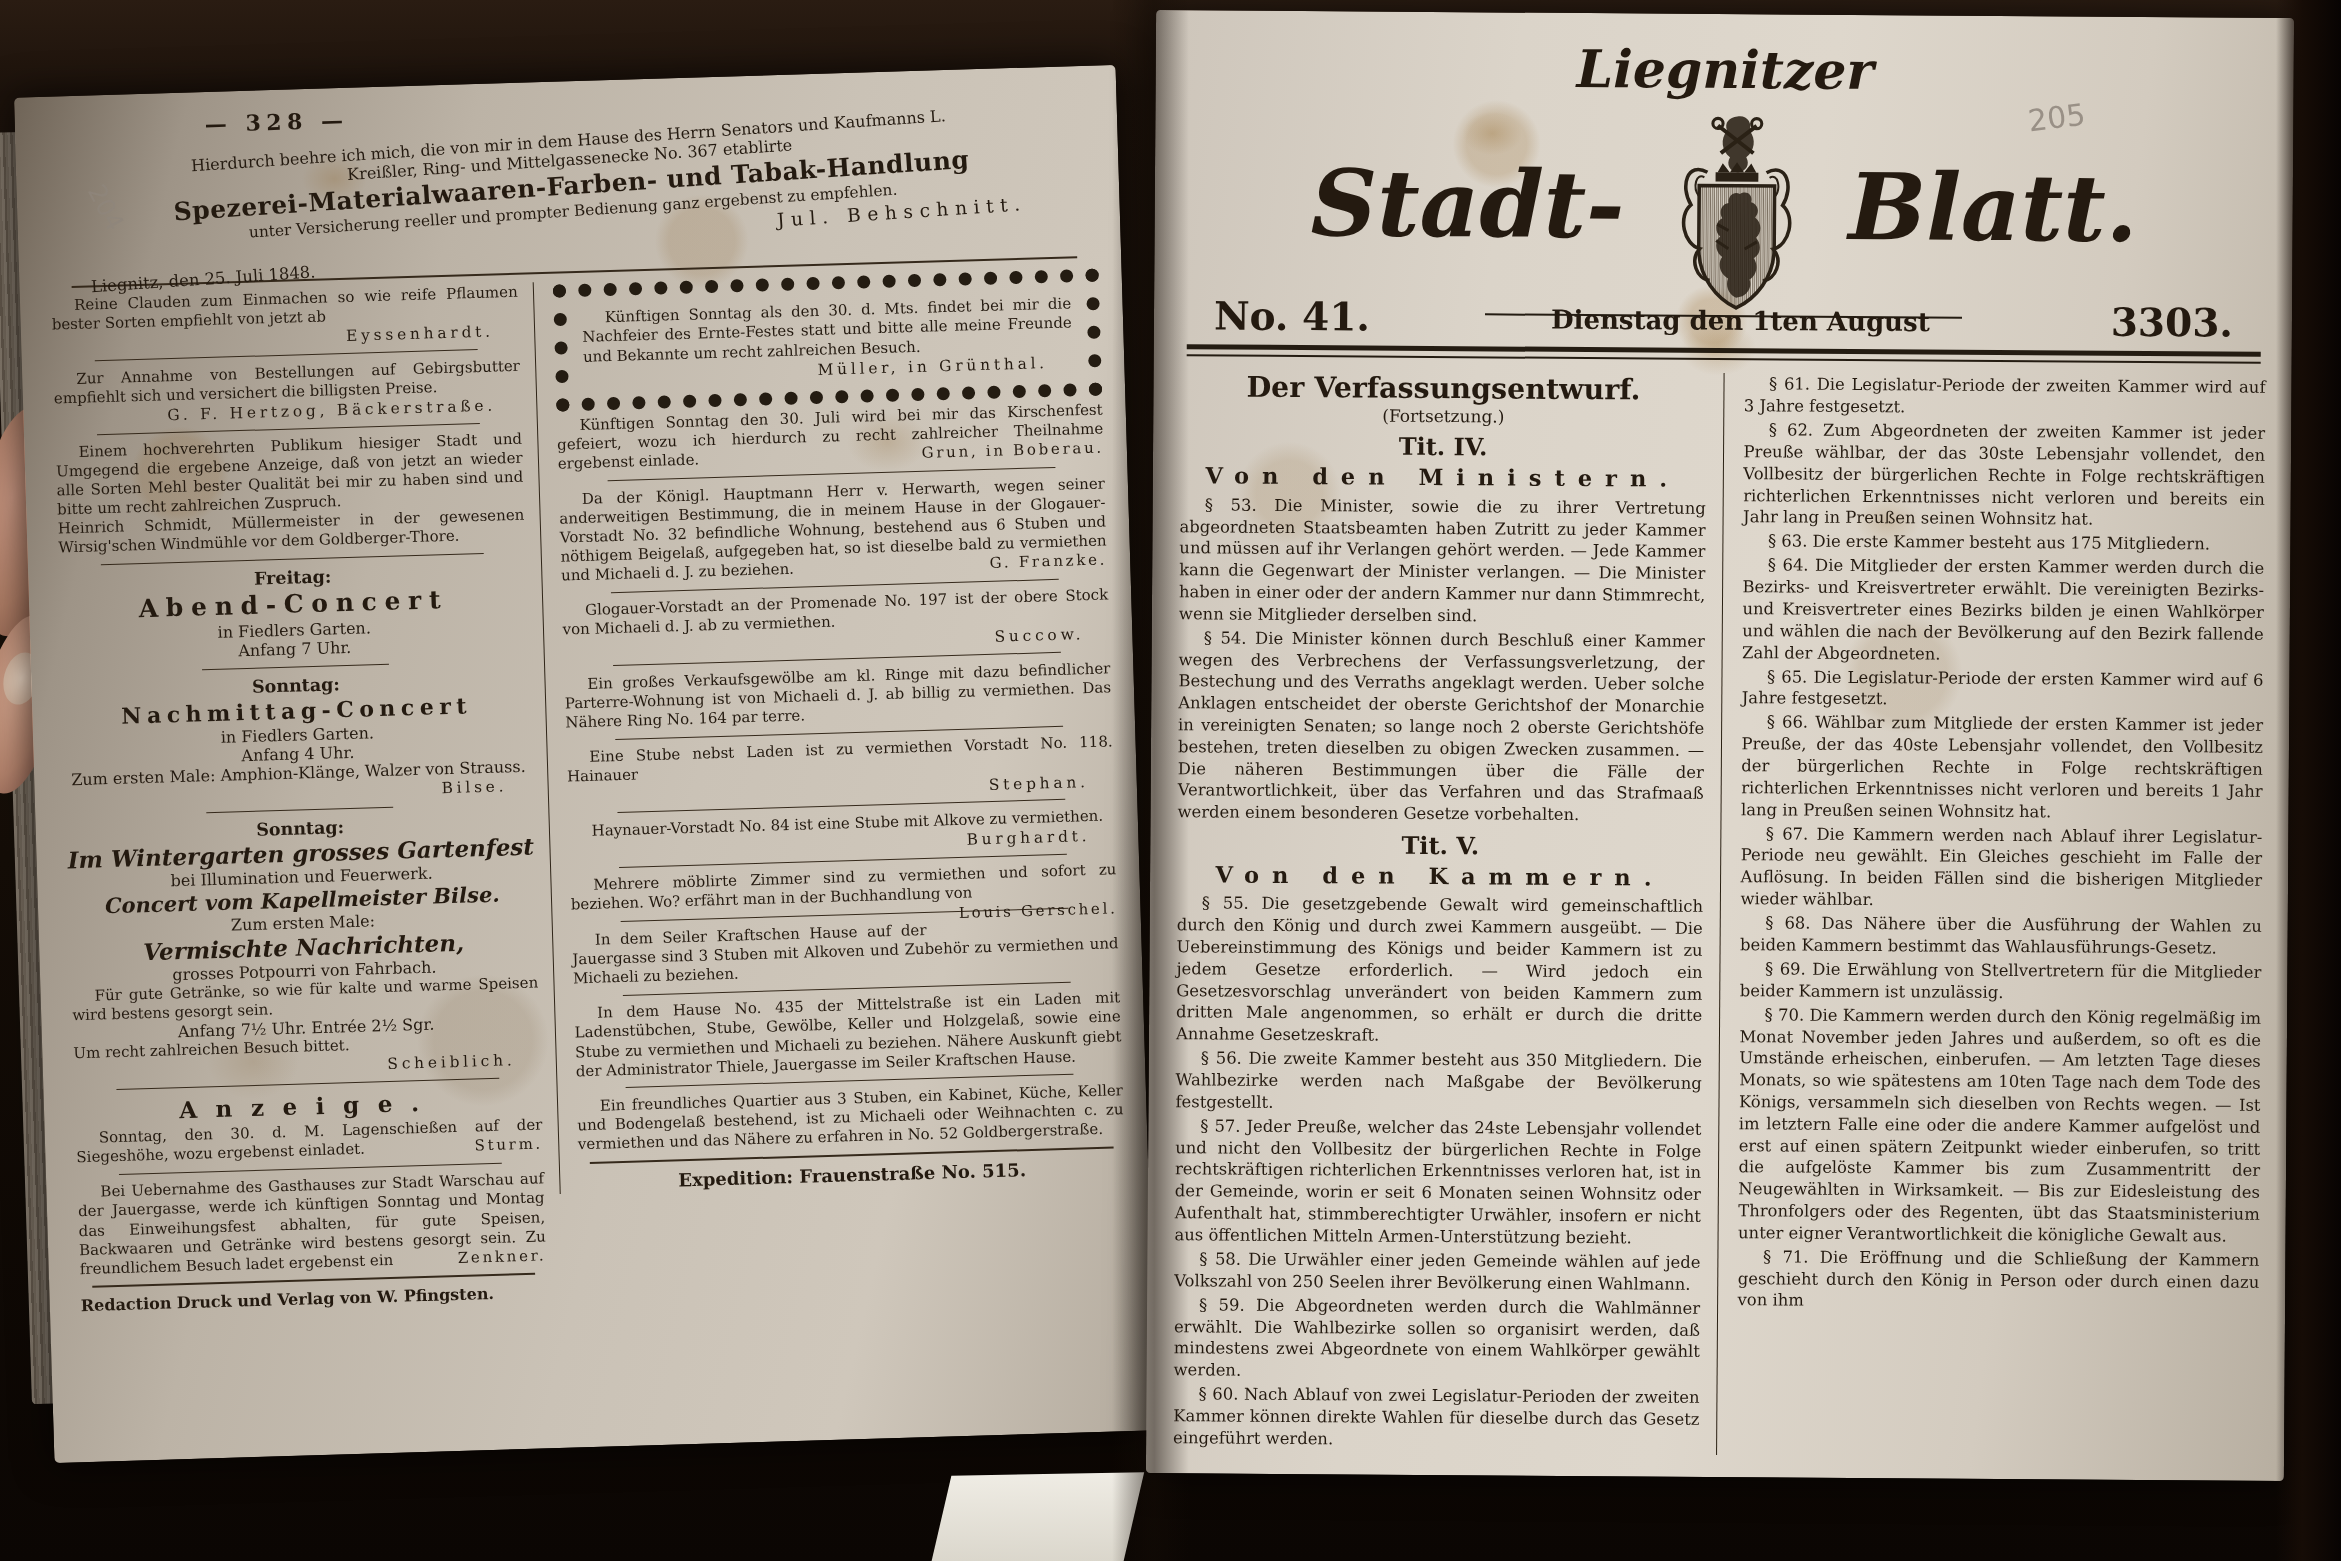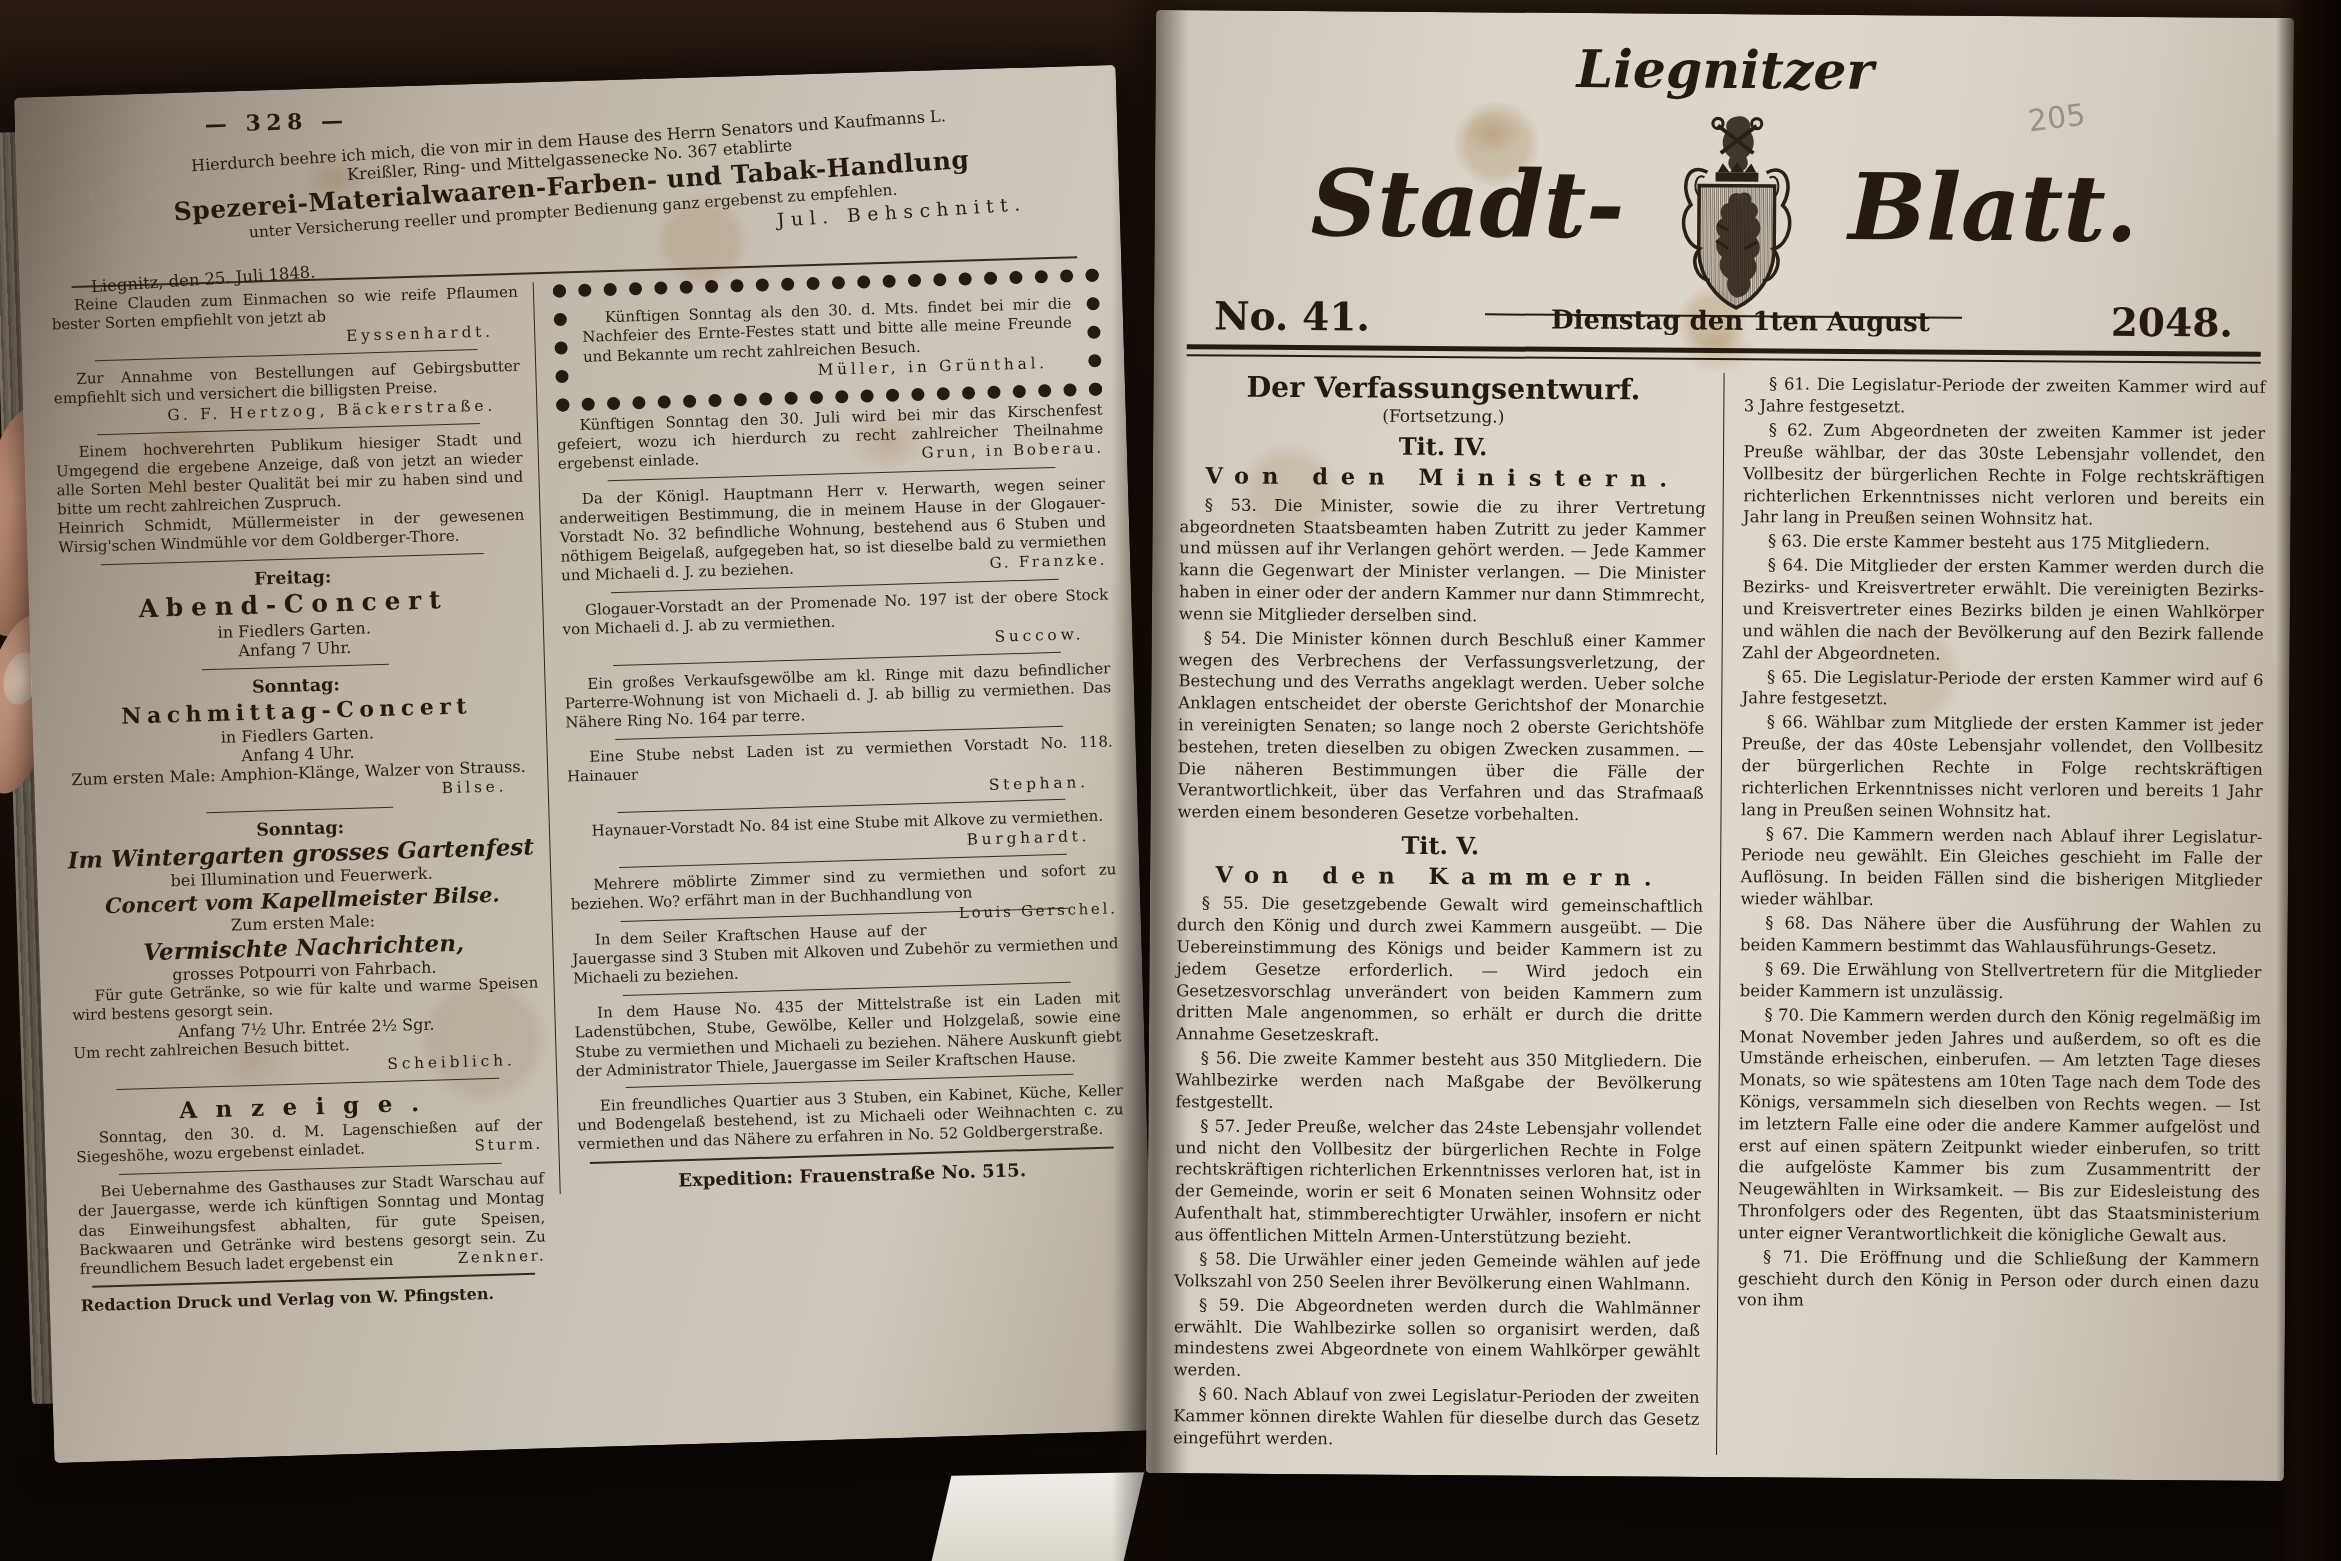--- a/index.html
+++ b/index.html
@@ -257,21 +257,21 @@
 
           <path d="M150 396 C136 390 128 374 134 358 C118 350 112 330 122 316 C108 306 106 286 118 276 C106 266 108 246 122 240 C114 228 120 212 134 210 C132 196 144 186 156 192 C170 184 182 194 178 208 C192 212 196 228 186 238 C200 248 200 268 188 278 C200 290 198 310 184 318 C194 332 190 352 176 360 C182 374 172 390 158 394 Z" fill="#2a2116" opacity=".85"></path>
           <path d="M134 300 L110 284 M134 264 L112 252 M166 300 L190 286" stroke="#2a2116" stroke-width="6"></path>
         </svg>
         <div class="mh-big">Blatt.</div>
       </div>
       <div class="rule-short"></div>
       <div class="issue-row">
         <div class="issue-no">No. 41.</div>
         <div class="issue-date">Dienstag den 1ten August</div>
-        <div class="issue-year">2048.</div>
+        <div class="issue-year">3303.</div>
       </div>
       <div class="rule-double"></div>
 
       <div class="art-cols">
         <div class="art-col c1">
           <h1 class="art-headline">Der Verfassungsentwurf.</h1>
           <div class="art-sub">(Fortsetzung.)</div>
           <div class="art-tit">Tit. IV.</div>
           <div class="art-titname">Von den Ministern.</div>
           <p>§ 53. Die Minister, sowie die zu ihrer Vertretung abgeordneten Staatsbeamten haben Zutritt zu jeder Kammer und müssen auf ihr Verlangen gehört werden. — Jede Kammer kann die Gegenwart der Minister verlangen. — Die Minister haben in einer oder der andern Kammer nur dann Stimmrecht, wenn sie Mitglieder derselben sind.</p>

